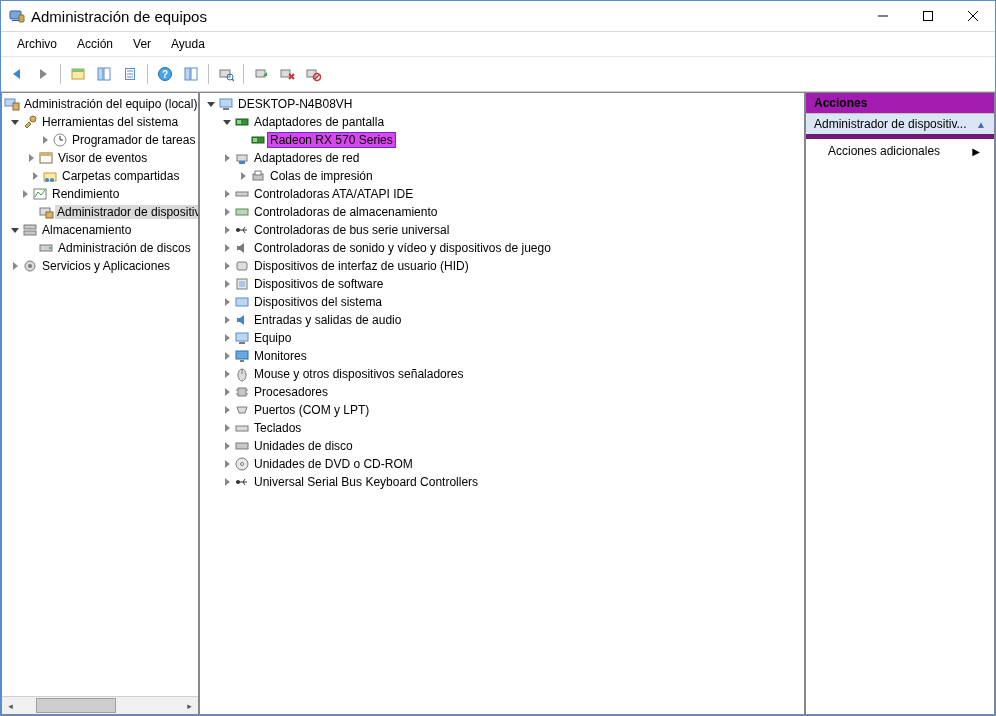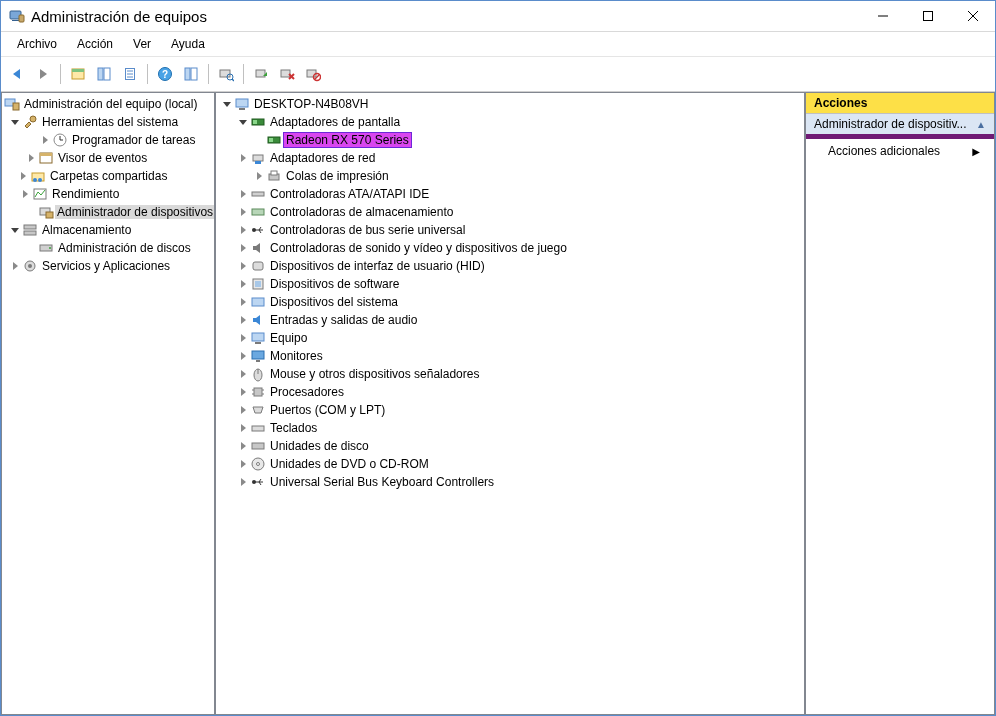--- a/index.html
+++ b/index.html
@@ -97,26 +97,26 @@
     min-height: 0;
   }
   .panel {
     border: 1px solid #828790;
     box-sizing: border-box;
     overflow: hidden;
     background: #fff;
     position: relative;
   }
   .panel-left {
-    width: 214px;
+    width: 198px;
     flex-shrink: 0;
     overflow-x: auto;
     overflow-y: hidden;
     display:flex;
-    flex-direction:row;
+    flex-direction:column;
   }
   .panel-center {
     flex: 1;
     overflow: auto;
   }
   .panel-right {
     width: 190px;
     flex-shrink: 0;
     display: flex;
     flex-direction: column;
@@ -162,21 +162,21 @@
     align-items: center;
     justify-content: center;
     flex-shrink: 0;
     margin-right: 4px;
   }
   .label {
     white-space: nowrap;
   }
   
   .actions-header {
-    background: #fde047;
+    background: #a21caf;
     border-bottom: 1px solid #c0c0c0;
     padding: 3px 8px;
     font-weight: bold;
     font-size: 12px;
   }
   .actions-group {
     background: #dbe6f4;
     border-bottom: 5px solid #701a75;
     padding: 3px 8px;
     display: flex;
@@ -390,21 +390,21 @@
               </svg>
             </span>
           <span class="tree-icon">
               <svg width="16" height="16">
                 <rect x="2" y="3" width="12" height="10" fill="#fff" stroke="#8a6a2e"></rect>
                 <rect x="2" y="3" width="12" height="3" fill="#d6b36a"></rect>
               </svg>
             </span>
           <span class="label">Visor de eventos</span>
         </div>
-        <div class="tree-row" style="padding-left:14px">
+        <div class="tree-row" style="padding-left:26px">
           <span class="twisty">
               <svg width="10" height="10">
                 <path d="M3 1 L8 5 L3 9 Z" fill="#8a8a8a"></path>
               </svg>
             </span>
           <span class="tree-icon">
               <svg width="16" height="16">
                 <rect x="2" y="5" width="12" height="8" fill="#ffe9a8" stroke="#c79b2e"></rect>
                 <circle cx="5" cy="12" r="2" fill="#3b87d6"></circle>
                 <circle cx="10" cy="12" r="2" fill="#3b87d6"></circle>

